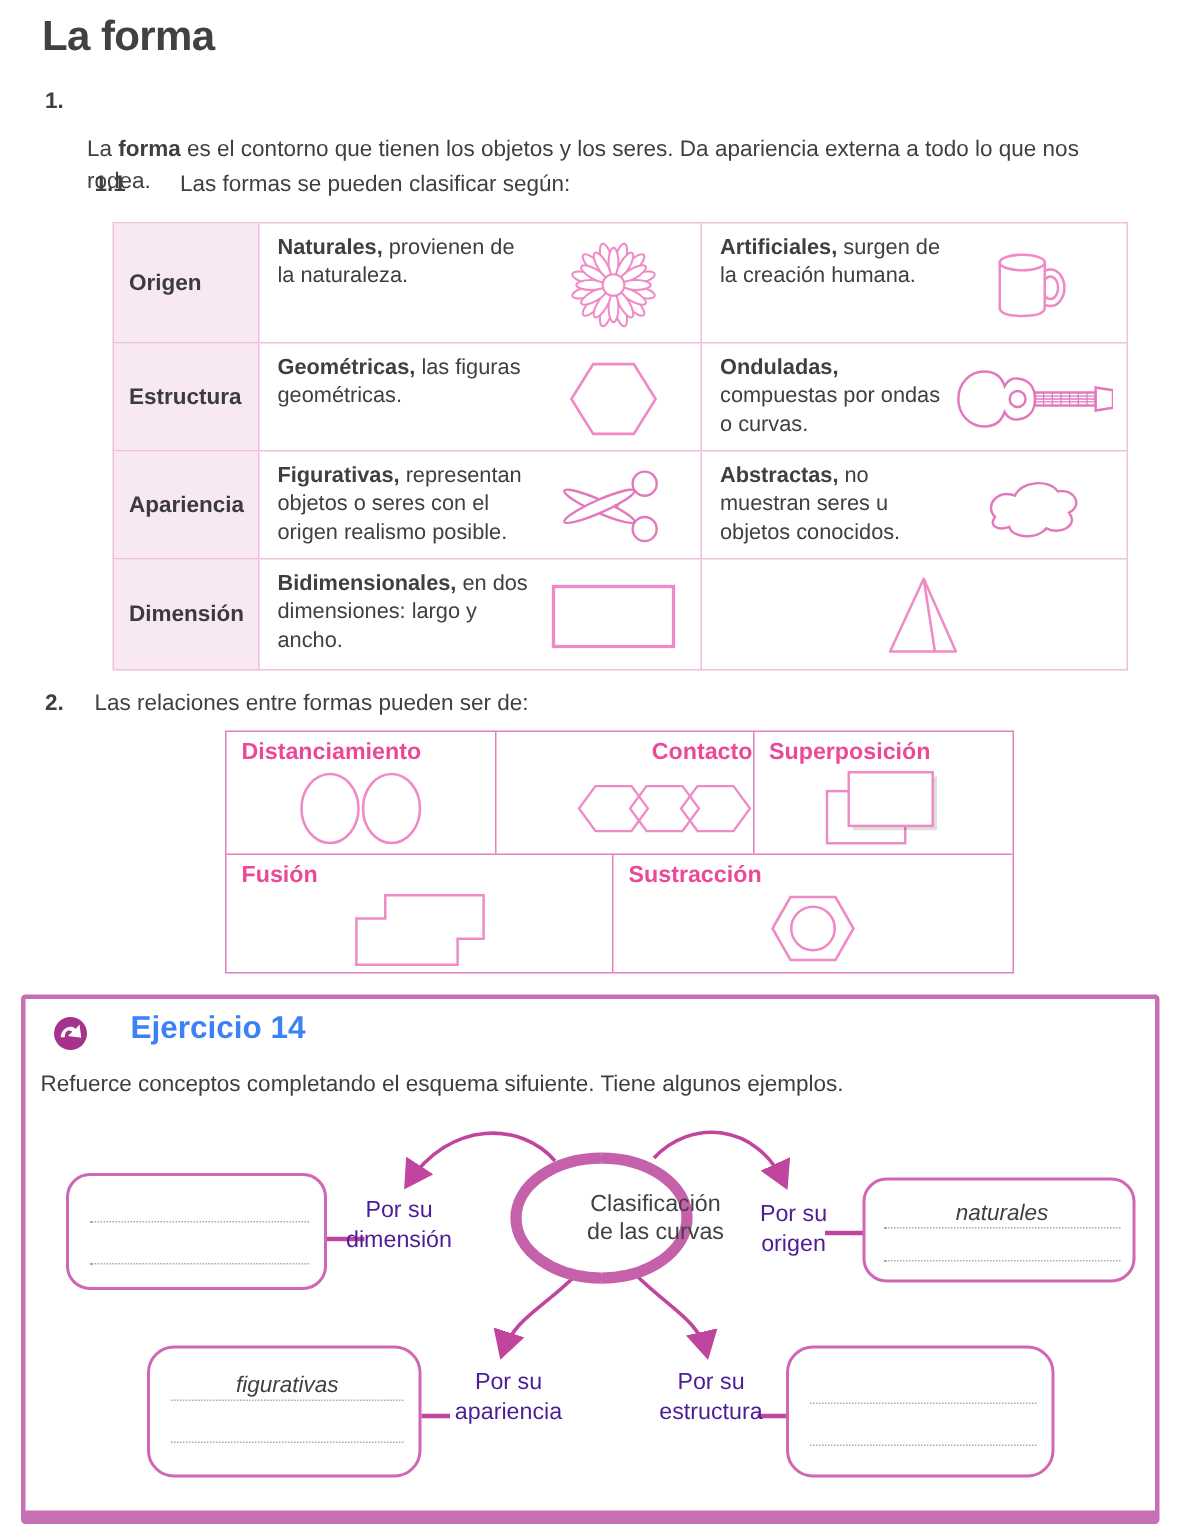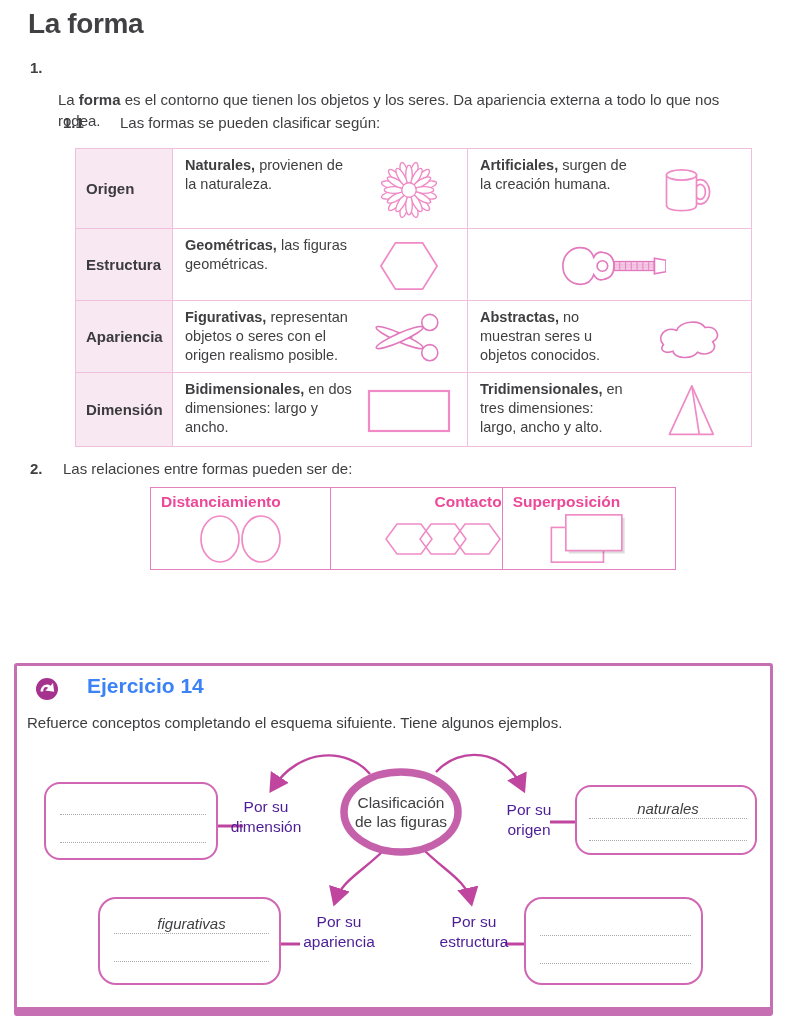--- a/index.html
+++ b/index.html
@@ -109,20 +109,21 @@
     <div class="hc br bb">Estructura</div>
     <div class="cell c2 br bb">
       <div class="txt"><span class="bold">Geométricas,</span><span> las figuras geométricas.</span></div>
       <div class="ico">
         <svg width="60" height="54" viewBox="0 0 62 54">
           <polygon points="2,27 17,3 45,3 60,27 45,51 17,51" fill="#fff" stroke="#ef8ac6" stroke-width="1.8"></polygon>
         </svg>
       </div>
     </div>
     <div class="cell c3 bb">
+      <div class="txt"><span class="bold">Onduladas,</span><span> compuestas por ondas o curvas.</span></div>
       <div class="ico">
         <svg width="106" height="46" viewBox="0 0 110 46">
           <g fill="#fff" stroke="#e278bd" stroke-width="1.7">
             <rect x="56" y="18.5" width="42" height="9"></rect>
             <polygon points="98,15 110,17 110,29 98,31"></polygon>
             <path d="M3,23 C3,12 11,4 21,4 C29,4 33,8 35,14 C37,10 41,8 45,9 C52,10 56,15 56,23 C56,31 52,36 45,37 C41,38 37,36 35,32 C33,38 29,42 21,42 C11,42 3,34 3,23 Z"></path>
             <circle cx="44" cy="23" r="5.5"></circle>
           </g>
           <g stroke="#e278bd" stroke-width="0.9">
             <line x1="62" y1="19" x2="62" y2="27"></line>
@@ -166,21 +167,20 @@
     <div class="hc br">Dimensión</div>
     <div class="cell c2 br">
       <div class="txt"><span class="bold">Bidimensionales,</span><span> en dos dimensiones: largo y ancho.</span></div>
       <div class="ico">
         <svg width="86" height="46" viewBox="0 0 86 46">
           <rect x="3" y="3" width="80" height="40" fill="#fff" stroke="#ef8ac6" stroke-width="2.2"></rect>
         </svg>
       </div>
     </div>
     <div class="cell c3">
-      <div class="txt"><span class="bold">Tridimensionales,</span><span> en tres dimensiones: largo, ancho y alto.</span></div>
       <div class="ico">
         <svg width="56" height="58" viewBox="0 0 60 60">
           <g fill="#fff" stroke="#ef8ac6" stroke-width="1.8" stroke-linejoin="round">
             <polygon points="33,3 56,55 9,55"></polygon>
             <polyline points="33,3 41,55" fill="none"></polyline>
           </g>
         </svg>
       </div>
     </div>
   </div>
@@ -213,20 +213,41 @@
           </svg>
         </div>
       </div>
       <div class="t2c" style="width:173px;">
         <div class="lbl">Superposición</div>
         <div class="ic">
           <svg width="86" height="56" viewBox="0 0 86 58">
             <rect x="4" y="17" width="54" height="36" fill="#fff" stroke="#ef8ac6" stroke-width="1.7"></rect>
             <rect x="22" y="7" width="58" height="37" fill="rgba(0,0,0,0.13)" stroke="none"></rect>
             <rect x="19" y="4" width="58" height="37" fill="#fff" stroke="#ef8ac6" stroke-width="1.7"></rect>
+          </svg>
+        </div>
+      </div>
+    </div>
+    <div class="t2row t2r2">
+      <div class="t2c" style="width:258px;border-right:1.5px solid #e47fc0;">
+        <div class="lbl">Fusión</div>
+        <div class="ic">
+          <svg width="96" height="54" viewBox="0 0 96 56">
+            <polygon points="24,4 92,4 92,34 74,34 74,52 4,52 4,20 24,20" fill="#fff" stroke="#ef8ac6" stroke-width="1.7"></polygon>
+          </svg>
+        </div>
+      </div>
+      <div class="t2c" style="width:265px;">
+        <div class="lbl">Sustracción</div>
+        <div class="ic">
+          <svg width="60" height="50" viewBox="0 0 60 48">
+            <g fill="#fff" stroke="#ef8ac6" stroke-width="1.7">
+              <polygon points="3,24 15,3 45,3 57,24 45,45 15,45"></polygon>
+              <circle cx="30" cy="24" r="14.5"></circle>
+            </g>
           </svg>
         </div>
       </div>
     </div>
   </div>
 
   <div class="abs ex">
 
     <div class="abs" style="left:18px;top:11px;">
       <svg width="24" height="24" viewBox="0 0 24 24">
@@ -253,23 +274,23 @@
         <line x1="264" y1="278" x2="283" y2="278" stroke-width="3"></line>
         <line x1="488" y1="278" x2="507" y2="278" stroke-width="3"></line>
       </g>
       <g>
         <ellipse cx="384" cy="146" rx="57" ry="40" fill="#fff" stroke="#c560ab" stroke-width="3.5"></ellipse>
         <path d="M384,106 A57,40 0 0 0 384,186" fill="none" stroke="#c560ab" stroke-width="7.5"></path>
         <path d="M384,106 A57,40 0 0 1 384,186" fill="none" stroke="#c560ab" stroke-width="7.5"></path>
       </g>
     </svg>
 
-    <div class="abs center-lbl" style="left:324px;top:127px;width:120px;">
+    <div class="abs center-lbl" style="left:324px;top:127px;width:120px;padding-left:36px;">
       <span style="display:block;">Clasificación</span>
-      <span style="display:block;">de las figuras</span>
+      <span style="display:block;">de las curvas</span>
     </div>
 
     <div class="abs dlabel" style="left:207px;top:131px;width:84px;">
       <span style="display:block;">Por su</span>
       <span style="display:block;">dimensión</span>
     </div>
     <div class="abs dlabel" style="left:477px;top:134px;width:70px;">
       <span style="display:block;">Por su</span>
       <span style="display:block;">origen</span>
     </div>

